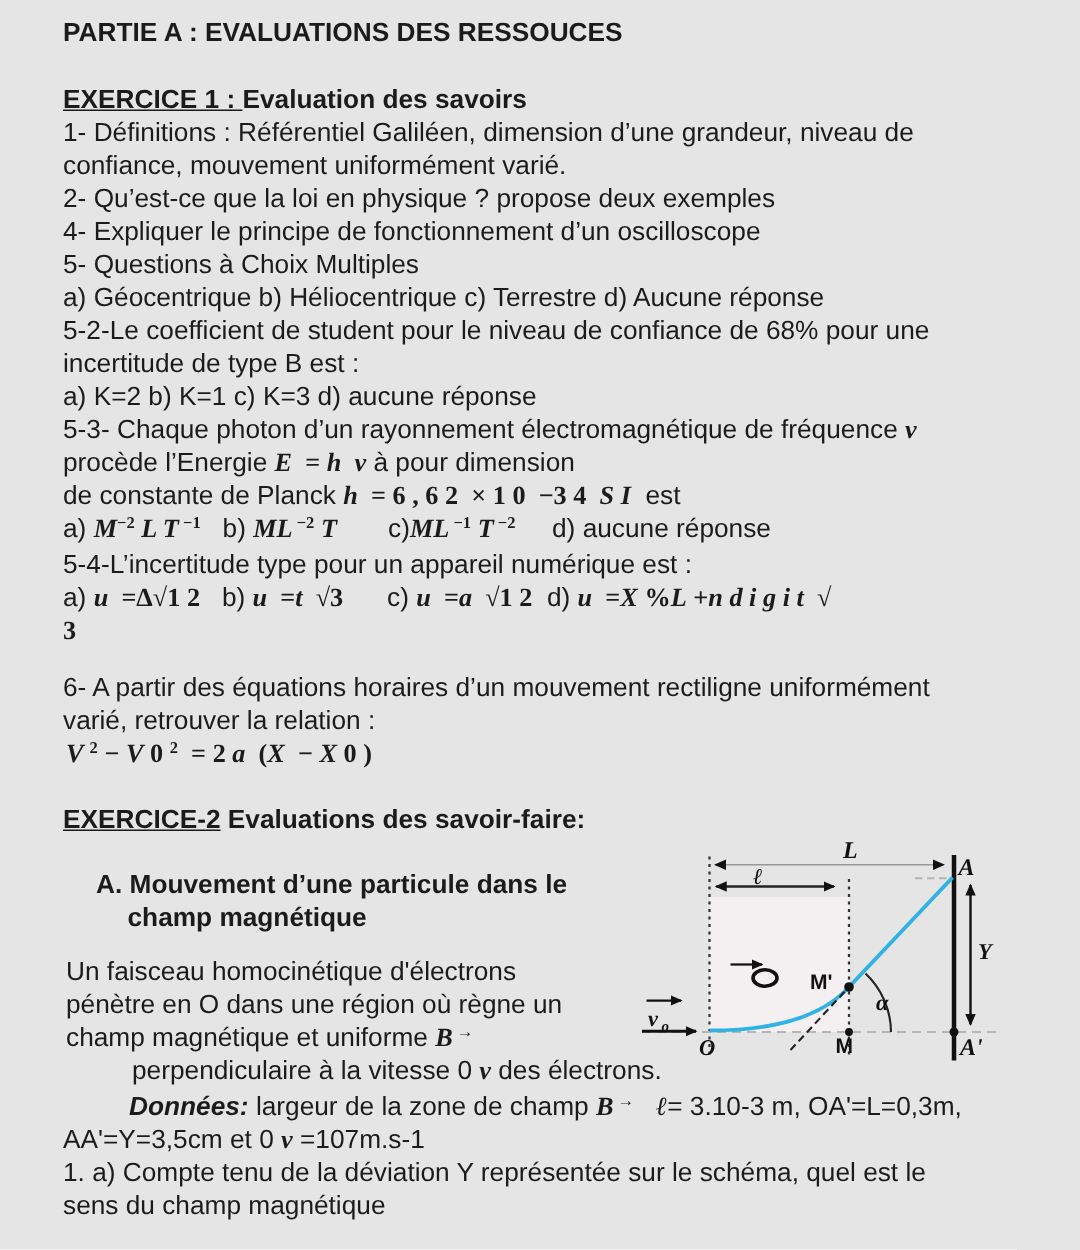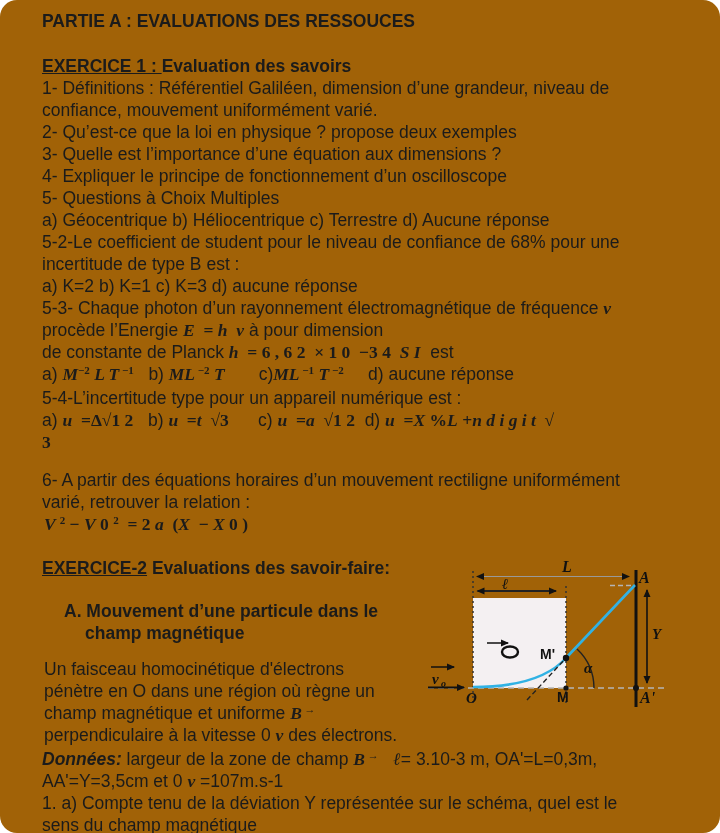--- a/index.html
+++ b/index.html
@@ -1,23 +1,22 @@
 <!DOCTYPE html>
 <html><head>
 <meta charset="utf-8">
 <style>
   html,body{margin:0;padding:0;background:#ffffff;}
   .page{
     position:relative;
     width:720px;height:833px;
-    background:#a16207;
+    background:#e5e5e5;
     overflow:hidden;
     font-family:"Liberation Sans",sans-serif;
     color:#1b1b1b;
-    border-radius:17px;
   }
   .textflow{
     position:absolute;left:42px;top:10px;width:678px;
   }
   .ln{
     height:22px;line-height:22px;
     font-size:17.5px;
     white-space:pre;
   }
   .s-sans{font-family:"Liberation Sans",sans-serif;}
@@ -37,21 +36,20 @@
 <body>
 
 <div class="page">
 
   <div class="textflow">
       <div class="ln"><span class="s-b">PARTIE A : EVALUATIONS DES RESSOUCES</span></div>
       <div class="ln" style="margin-top: 23px;"><span class="s-bu">EXERCICE 1 : </span><span class="s-b">Evaluation des savoirs</span></div>
       <div class="ln"><span class="s-sans">1- Définitions : Référentiel Galiléen, dimension d’une grandeur, niveau de</span></div>
       <div class="ln"><span class="s-sans">confiance, mouvement uniformément varié.</span></div>
       <div class="ln"><span class="s-sans">2- Qu’est-ce que la loi en physique ? propose deux exemples</span></div>
-      <div class="ln"><span class="s-sans">3- Quelle est l’importance d’une équation aux dimensions ?</span></div>
       <div class="ln"><span class="s-sans">4- Expliquer le principe de fonctionnement d’un oscilloscope</span></div>
       <div class="ln"><span class="s-sans">5- Questions à Choix Multiples</span></div>
       <div class="ln"><span class="s-sans">a) Géocentrique b) Héliocentrique c) Terrestre d) Aucune réponse</span></div>
       <div class="ln"><span class="s-sans">5-2-Le coefficient de student pour le niveau de confiance de 68% pour une</span></div>
       <div class="ln"><span class="s-sans">incertitude de type B est :</span></div>
       <div class="ln"><span class="s-sans">a) K=2 b) K=1 c) K=3 d) aucune réponse</span></div>
       <div class="ln"><span class="s-sans">5-3- Chaque photon d’un rayonnement électromagnétique de fréquence </span><span class="s-mi">ν</span></div>
       <div class="ln"><span class="s-sans">procède l’Energie </span><span class="s-mi">E</span><span class="s-mn">  = </span><span class="s-mi">h  ν</span><span class="s-sans"> à pour dimension</span></div>
       <div class="ln"><span class="s-sans">de constante de Planck </span><span class="s-mi">h</span><span class="s-mn">  = 6 , 6 2  × 1 0  −3 4  </span><span class="s-mi">S I</span><span class="s-sans">  est</span></div>
       <div class="ln"><span class="s-sans">a) </span><span class="s-mi">M</span><span class="s-sup">−2</span><span class="s-mi"> L T</span><span class="s-sup"> −1</span><span class="s-sans">   b) </span><span class="s-mi">ML</span><span class="s-sup"> −2</span><span class="s-mi"> T</span><span class="s-sans">       c)</span><span class="s-mi">ML</span><span class="s-sup"> −1</span><span class="s-mi"> T</span><span class="s-sup"> −2</span><span class="s-sans">     d) aucune réponse</span></div>
@@ -60,22 +58,22 @@
       <div class="ln"><span class="s-mn">3</span></div>
       <div class="ln" style="margin-top: 16px;"><span class="s-sans">6- A partir des équations horaires d’un mouvement rectiligne uniformément</span></div>
       <div class="ln"><span class="s-sans">varié, retrouver la relation :</span></div>
       <div class="ln" style="padding-left: 2px;"><span class="s-mi">V </span><span class="s-sup">2</span><span class="s-mn"> − </span><span class="s-mi">V</span><span class="s-mn"> 0 </span><span class="s-sup">2</span><span class="s-mn">  = 2 </span><span class="s-mi">a</span><span class="s-mn">  (</span><span class="s-mi">X</span><span class="s-mn">  − </span><span class="s-mi">X</span><span class="s-mn"> 0 )</span></div>
       <div class="ln" style="margin-top: 22px;"><span class="s-bu">EXERCICE-2</span><span class="s-b"> Evaluations des savoir-faire:</span></div>
       <div class="ln" style="margin-top: 21px; padding-left: 22px;"><span class="s-b">A. Mouvement d’une particule dans le</span></div>
       <div class="ln" style="padding-left: 43px;"><span class="s-b">champ magnétique</span></div>
       <div class="ln" style="margin-top: 14px; padding-left: 2px;"><span class="s-sans">Un faisceau homocinétique d'électrons</span></div>
       <div class="ln" style="padding-left: 2px;"><span class="s-sans">pénètre en O dans une région où règne un</span></div>
       <div class="ln" style="padding-left: 2px;"><span class="s-sans">champ magnétique et uniforme </span><span class="s-mi">B</span><span class="s-sup"> →</span></div>
-      <div class="ln" style="padding-left: 2px;"><span class="s-sans">perpendiculaire à la vitesse 0 </span><span class="s-mi">v</span><span class="s-sans"> des électrons.</span></div>
-      <div class="ln" style="margin-top: 2px;"><span class="s-bi">Données:</span><span class="s-sans"> largeur de la zone de champ </span><span class="s-mi">B</span><span class="s-sup"> →</span><span class="s-sans">   </span><span class="s-mi">ℓ</span><span class="s-sans">= 3.10-3 m, OA'=L=0,3m,</span></div>
+      <div class="ln" style="padding-left: 2px; margin-left: 44px;"><span class="s-sans">perpendiculaire à la vitesse 0 </span><span class="s-mi">v</span><span class="s-sans"> des électrons.</span></div>
+      <div class="ln" style="margin-top: 2px; margin-left: 44px;"><span class="s-bi">Données:</span><span class="s-sans"> largeur de la zone de champ </span><span class="s-mi">B</span><span class="s-sup"> →</span><span class="s-sans">   </span><span class="s-mi">ℓ</span><span class="s-sans">= 3.10-3 m, OA'=L=0,3m,</span></div>
       <div class="ln"><span class="s-sans">AA'=Y=3,5cm et 0 </span><span class="s-mi">v</span><span class="s-sans"> =107m.s-1</span></div>
       <div class="ln"><span class="s-sans">1. a) Compte tenu de la déviation Y représentée sur le schéma, quel est le</span></div>
       <div class="ln"><span class="s-sans">sens du champ magnétique</span></div>
     </div>
 
   <svg class="diagram" width="296" height="164" viewBox="424 552 296 164">
     <defs>
       <marker id="ah" viewBox="0 0 9 9" refX="7" refY="4.5" markerWidth="9" markerHeight="9" markerUnits="userSpaceOnUse" orient="auto-start-reverse">
         <path d="M0,1 L8,4.5 L0,8 z" fill="#111"></path>
       </marker>

